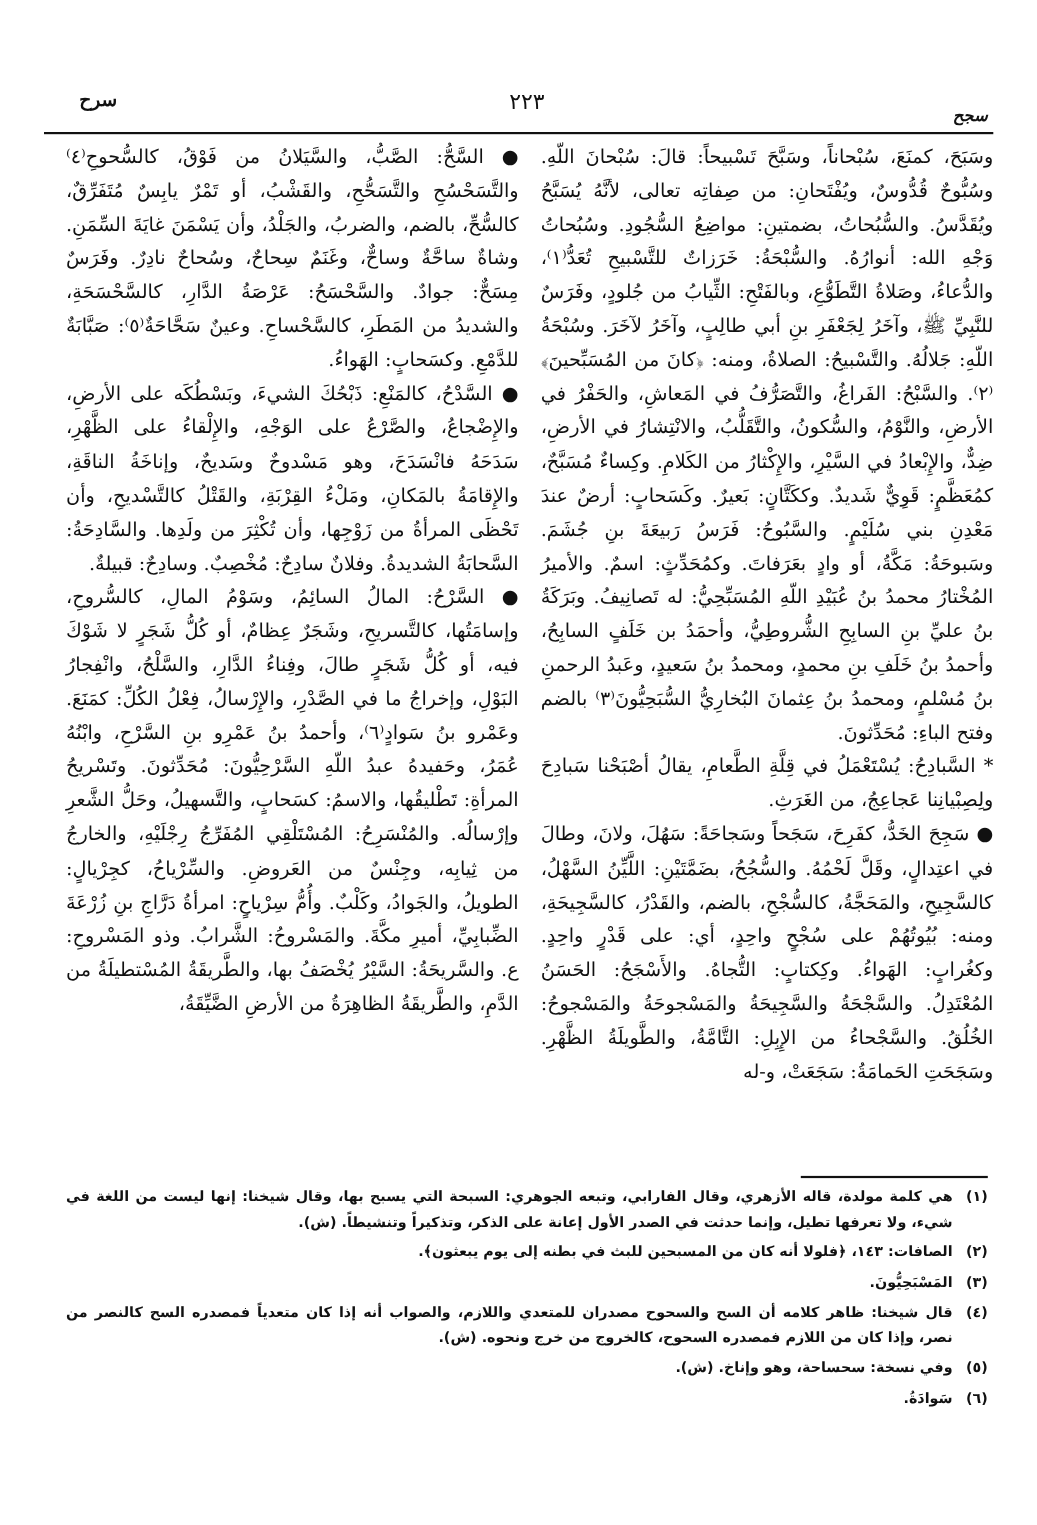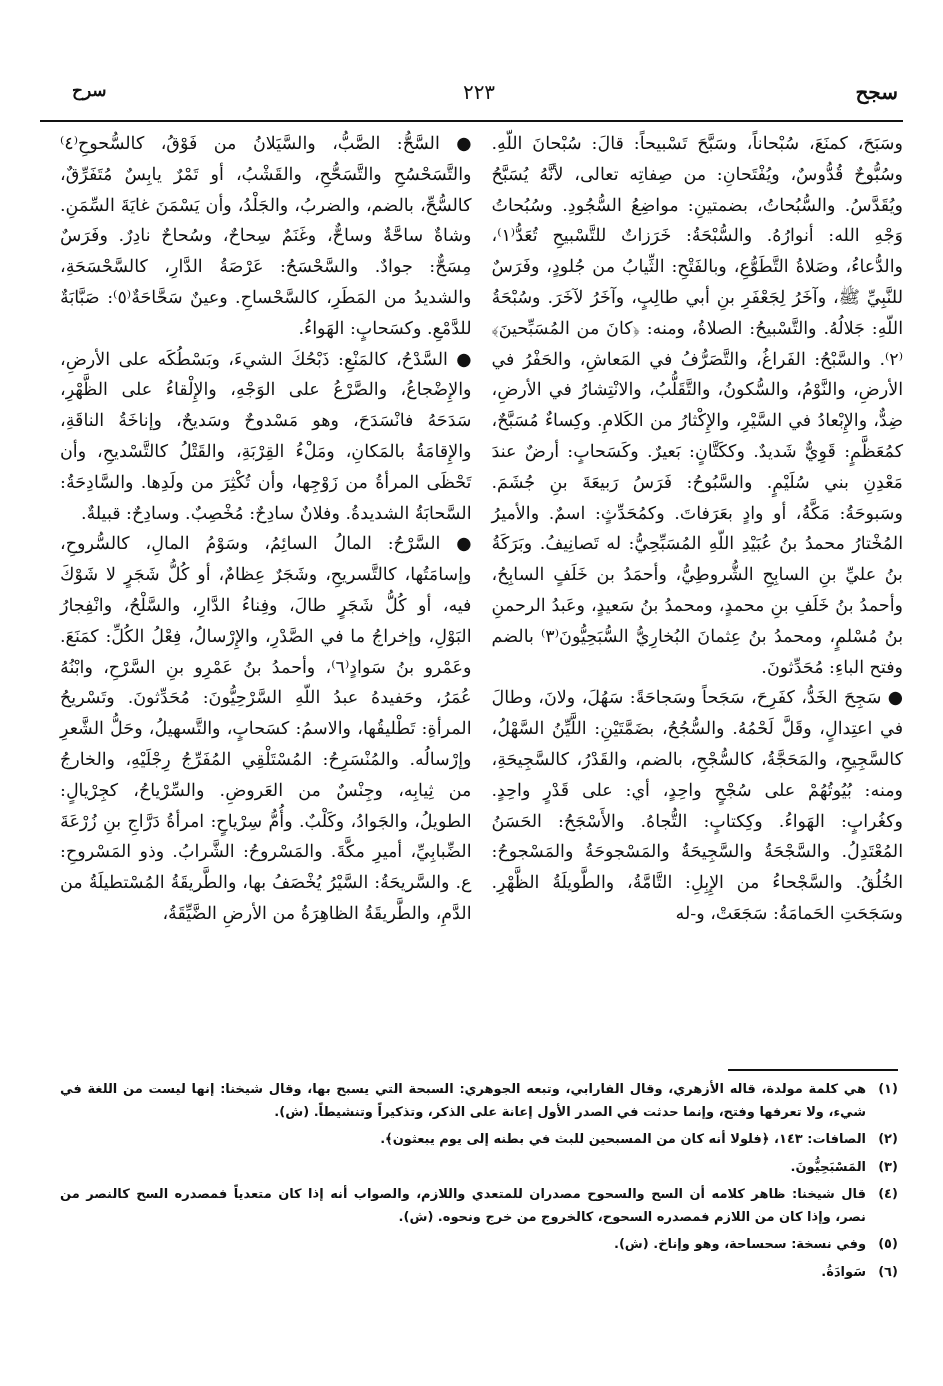--- a/index.html
+++ b/index.html
@@ -6,21 +6,21 @@
     body {
       width: 943px; height: 1386px; position: relative; overflow: hidden;
       font-family: "DejaVu Serif", "Liberation Serif", serif;
       color: #111111;
     }
     .page { position: absolute; left: 0; top: 0; width: 943px; height: 1386px; }
     .running-head {
       position: absolute; top: 80px; left: 60px; right: 45px; height: 30px;
       direction: rtl;
     }
-    .head-right { position: absolute; right: 0; top: 0; font-weight: bold; font-size: 20px; }
+    .head-right { position: absolute; right: 0; top: 16px; font-weight: bold; font-size: 15px; font-style: italic; }
     .head-center { position: absolute; left: 50%; transform: translateX(-50%); top: 0; font-weight: normal; font-size: 20px; }
     .head-left { position: absolute; left: 12px; top: 0; font-weight: bold; font-size: 17px; }
     .head-rule {
       position: absolute; top: 120px; left: 40px; right: 40px; height: 0;
       border-top: 2px solid #111;
     }
     .columns {
       position: absolute; top: 128px; left: 60px; right: 40px; height: 930px;
       display: flex; flex-direction: row-reverse; gap: 20px;
     }
@@ -50,35 +50,36 @@
   <div class="running-head">
     <span class="head-right">سجح</span>
     <span class="head-center">٢٢٣</span>
     <span class="head-left">سرح</span>
   </div>
   <div class="head-rule"></div>
 
   <div class="columns">
     <div class="column">
       <p>وسَبَحَ، كمنَعَ، سُبْحاناً، وسَبَّحَ تَسْبيحاً: قالَ: سُبْحانَ اللّهِ. وسُبُّوحٌ قُدُّوسٌ، ويُفْتَحانِ: من صِفاتِه تعالى، لأنَّهُ يُسَبَّحُ ويُقَدَّسُ. والسُّبُحاتُ، بضمتينِ: مواضِعُ السُّجُودِ. وسُبُحاتُ وَجْهِ الله: أنوارُهُ. والسُّبْحَةُ: خَرَزاتٌ للتَّسْبيحِ تُعَدُّ⁽١⁾، والدُّعاءُ، وصَلاةُ التَّطَوُّعِ، وبالفَتْحِ: الثِّيابُ من جُلودٍ، وفَرَسٌ للنَّبِيِّ ﷺ، وآخَرُ لِجَعْفَرِ بنِ أبي طالِبٍ، وآخَرُ لآخَرَ. وسُبْحَةُ اللّهِ: جَلالُهُ. والتَّسْبيحُ: الصلاةُ، ومنه: ﴿كانَ من المُسَبِّحينَ﴾⁽٢⁾. والسَّبْحُ: الفَراغُ، والتَّصَرُّفُ في المَعاشِ، والحَفْرُ في الأرضِ، والنَّوْمُ، والسُّكونُ، والتَّقَلُّبُ، والانْتِشارُ في الأرضِ، ضِدٌّ، والإِبْعادُ في السَّيْرِ، والإِكْثارُ من الكَلامِ. وكِساءٌ مُسَبَّحٌ، كمُعَظَّمٍ: قَوِيٌّ شَديدٌ. وككَتَّانٍ: بَعيرٌ. وكَسَحابٍ: أرضٌ عندَ مَعْدِنِ بني سُلَيْمٍ. والسَّبُوحُ: فَرَسُ رَبيعَةَ بنِ جُشَمَ. وسَبوحَةُ: مَكَّةُ، أو وادٍ بعَرَفاتَ. وكمُحَدِّثٍ: اسمٌ. والأميرُ المُخْتارُ محمدُ بنُ عُبَيْدِ اللّهِ المُسَبِّحِيُّ: له تَصانِيفُ. وبَرَكَةُ بنُ عليِّ بنِ السابِحِ الشُّروطِيُّ، وأحمَدُ بن خَلَفٍ السابِحُ، وأحمدُ بنُ خَلَفِ بنِ محمدٍ، ومحمدُ بنُ سَعيدٍ، وعَبدُ الرحمنِ بنُ مُسْلمٍ، ومحمدُ بنُ عِثمانَ البُخارِيُّ السُّبَحِيُّونَ⁽٣⁾ بالضم وفتح الباءِ: مُحَدِّثونَ.</p>
+      <p>* السَّبادِحُ: يُسْتَعْمَلُ في قِلَّةِ الطَّعامِ، يقالُ أصْبَحْنا سَبادِحَ ولِصِبْيانِنا عَجاعِجُ، من الغَرَثِ.</p>
       <p>● سَجِحَ الخَدُّ، كفَرِحَ، سَجَحاً وسَجاحَةً: سَهُلَ، ولانَ، وطالَ في اعتِدالٍ، وقَلَّ لَحْمُهُ. والسُّجُحُ، بضَمَّتَيْنِ: اللَّيِّنُ السَّهْلُ، كالسَّجِيحِ، والمَحَجَّةُ، كالسُّجْحِ، بالضم، والقَدْرُ، كالسَّجِيحَةِ، ومنه: بُيُوتُهُمْ على سُجْحٍ واحِدٍ، أي: على قَدْرٍ واحِدٍ. وكغُرابٍ: الهَواءُ. وكِكتابٍ: التُّجاهُ. والأَسْجَحُ: الحَسَنُ المُعْتَدِلُ. والسَّجْحَةُ والسَّجِيحَةُ والمَسْجوحَةُ والمَسْجوحُ: الخُلُقُ. والسَّجْحاءُ من الإِبِلِ: التَّامَّةُ، والطَّويلَةُ الظَّهْرِ. وسَجَحَتِ الحَمامَةُ: سَجَعَتْ، و-له</p>
     </div>
     <div class="column">
       <p>● السَّحُّ: الصَّبُّ، والسَّيَلانُ من فَوْقُ، كالسُّحوحِ⁽٤⁾ والتَّسَحْسُحِ والتَّسَحُّحِ، والقَشْبُ، أو تَمْرٌ يابِسٌ مُتَفَرِّقٌ، كالسُّحِّ، بالضم، والضربُ، والجَلْدُ، وأن يَسْمَنَ غايَةَ السِّمَنِ. وشاةٌ ساحَّةٌ وساحٌّ، وغَنَمٌ سِحاحٌ، وسُحاحٌ نادِرٌ. وفَرَسٌ مِسَحٌّ: جوادٌ. والسَّحْسَحُ: عَرْصَةُ الدَّارِ، كالسَّحْسَحَةِ، والشديدُ من المَطَرِ، كالسَّحْساحِ. وعينٌ سَحَّاحَةٌ⁽٥⁾: صَبَّابَةٌ للدَّمْعِ. وكسَحابٍ: الهَواءُ.</p>
       <p>● السَّدْحُ، كالمَنْعِ: ذَبْحُكَ الشيءَ، وبَسْطُكَه على الأرضِ، والإِضْجاعُ، والصَّرْعُ على الوَجْهِ، والإِلْقاءُ على الظَّهْرِ، سَدَحَهُ فانْسَدَحَ، وهو مَسْدوحٌ وسَديحٌ، وإناخَةُ الناقَةِ، والإِقامَةُ بالمَكانِ، ومَلْءُ القِرْبَةِ، والقَتْلُ كالتَّسْديحِ، وأن تَحْظَى المرأةُ من زَوْجِها، وأن تُكْثِرَ من ولَدِها. والسَّادِحَةُ: السَّحابَةُ الشديدةُ. وفلانٌ سادِحٌ: مُخْصِبٌ. وسادِحٌ: قبيلةٌ.</p>
       <p>● السَّرْحُ: المالُ السائِمُ، وسَوْمُ المالِ، كالسُّروحِ، وإسامَتُها، كالتَّسريحِ، وشَجَرٌ عِظامٌ، أو كُلُّ شَجَرٍ لا شَوْكَ فيه، أو كُلُّ شَجَرٍ طالَ، وفِناءُ الدَّارِ، والسَّلْحُ، وانْفِجارُ البَوْلِ، وإخراجُ ما في الصَّدْرِ، والإِرْسالُ، فِعْلُ الكُلِّ: كمَنَعَ. وعَمْرو بنُ سَوادٍ⁽٦⁾، وأحمدُ بنُ عَمْرِو بنِ السَّرْحِ، وابْنُهُ عُمَرُ، وحَفيدهُ عبدُ اللّهِ السَّرْحِيُّونَ: مُحَدِّثونَ. وتَسْريحُ المرأةِ: تَطْليقُها، والاسمُ: كسَحابٍ، والتَّسهيلُ، وحَلُّ الشَّعرِ وإرْسالُه. والمُنْسَرِحُ: المُسْتَلْقِي المُفَرِّجُ رِجْلَيْهِ، والخارجُ من ثِيابِه، وجِنْسٌ من العَروضِ. والسِّرْياحُ، كجِرْيالٍ: الطويلُ، والجَوادُ، وكَلْبٌ. وأُمُّ سِرْياحٍ: امرأةُ دَرَّاجِ بنِ زُرْعَةَ الضِّبابِيِّ، أميرِ مكَّةَ. والمَسْروحُ: الشَّرابُ. وذو المَسْروحِ: ع. والسَّريحَةُ: السَّيْرُ يُخْصَفُ بها، والطَّريقَةُ المُسْتطيلَةُ من الدَّمِ، والطَّريقَةُ الظاهِرَةُ من الأرضِ الضَّيِّقَةُ،</p>
     </div>
   </div>
 
   <div class="fn-rule"></div>
 
   <div class="footnotes">
     <div class="fn">
       <span class="fn-num">(١)</span>
-      <span class="fn-text">هي كلمة مولدة، قاله الأزهري، وقال الفارابي، وتبعه الجوهري: السبحة التي يسبح بها، وقال شيخنا: إنها ليست من اللغة في شيء، ولا تعرفها وفتح، وإنما حدثت في الصدر الأول إعانة على الذكر، وتذكيراً وتنشيطاً. (ش).</span>
+      <span class="fn-text">هي كلمة مولدة، قاله الأزهري، وقال الفارابي، وتبعه الجوهري: السبحة التي يسبح بها، وقال شيخنا: إنها ليست من اللغة في شيء، ولا تعرفها تطيل، وإنما حدثت في الصدر الأول إعانة على الذكر، وتذكيراً وتنشيطاً. (ش).</span>
     </div>
     <div class="fn">
       <span class="fn-num">(٢)</span>
       <span class="fn-text">الصافات: ١٤٣، ﴿فلولا أنه كان من المسبحين للبث في بطنه إلى يوم يبعثون﴾.</span>
     </div>
     <div class="fn">
       <span class="fn-num">(٣)</span>
       <span class="fn-text">المَسْبَحِيُّونَ.</span>
     </div>
     <div class="fn">

